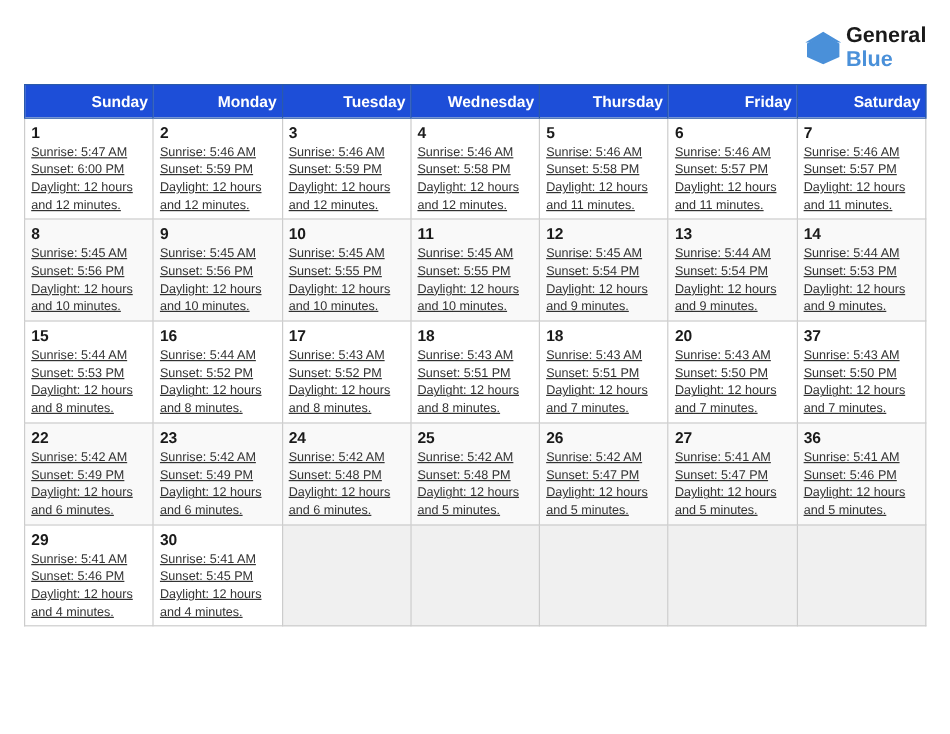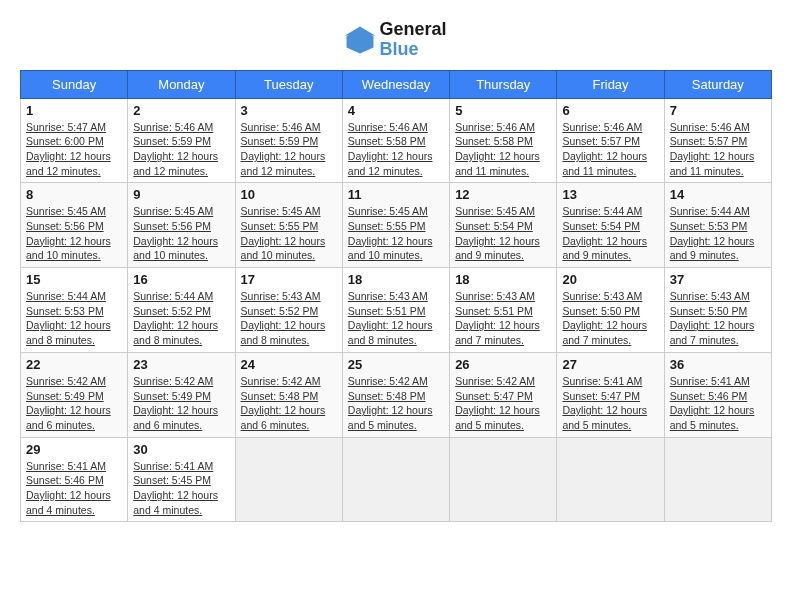--- a/index.html
+++ b/index.html
@@ -5,21 +5,21 @@
     * { margin: 0; padding: 0; box-sizing: border-box; }
     body {
       font-family: Arial, sans-serif;
       background: #fff;
       width: 792px;
       min-height: 612px;
       padding: 20px;
     }
     .header {
       display: flex;
-      justify-content: center;
+      justify-content: flex-end;
       align-items: flex-start;
       margin-bottom: 10px;
     }
     .logo {
       display: flex;
       align-items: center;
       gap: 4px;
     }
     .logo-text {
       font-size: 18px;
@@ -41,26 +41,26 @@
     .subtitle {
       font-size: 16px;
       color: #444;
     }
     table {
       width: 100%;
       border-collapse: collapse;
       font-size: 11px;
     }
     thead th {
-      background-color: #3b82f6;
+      background-color: #1d4ed8;
       color: #fff;
       padding: 6px 4px;
-      text-align: center;
+      text-align: right;
       font-size: 13px;
-      font-weight: normal;
+      font-weight: bold;
       border: 1px solid #2a5aaa;
     }
     tbody td {
       border: 1px solid #ccc;
       padding: 4px 5px;
       vertical-align: top;
       width: 14.28%;
       min-height: 80px;
       background: #fff;
     }

